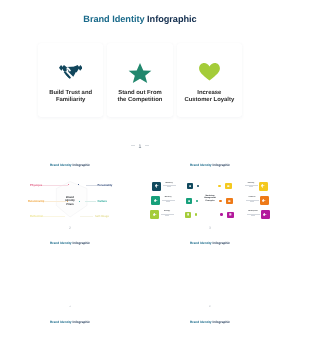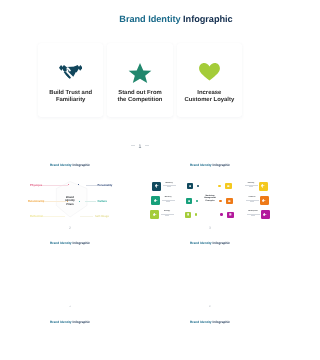--- a/index.html
+++ b/index.html
@@ -2,21 +2,21 @@
 <html><head>
 <meta charset="utf-8">
 <style>
   html,body{margin:0;padding:0;width:280px;height:360px;background:#fff;overflow:hidden;}
   body{font-family:"Liberation Sans",sans-serif;-webkit-font-smoothing:antialiased;text-rendering:geometricPrecision;}
   .page{position:relative;width:280px;height:360px;background:#fff;}
 
   
   .hero{position:absolute;left:0;top:0;width:280px;height:150px;background:#fff;}
   .hero-title{position:absolute;left:0;top:13.9px;width:280px;text-align:center;
-    font-size:9.2px;font-weight:bold;letter-spacing:-0.04px;color:#132e4e;margin-left:36px;}
+    font-size:9.2px;font-weight:bold;letter-spacing:-0.04px;color:#132e4e;}
   .hero-title .accent{color:#1a6a8a;}
   .cards{position:absolute;left:38px;top:43px;width:204px;height:74px;display:flex;gap:4px;}
   .card{flex:1;background:#fff;border-radius:3px;
     box-shadow:0 1px 3.5px rgba(40,60,90,.055), 0 0 1px rgba(40,60,90,.035);
     display:flex;flex-direction:column;align-items:center;}
   .card-icon{margin-top:22.2px;height:15px;display:flex;align-items:flex-start;justify-content:center;}
   .card-label{margin-top:10px;text-align:center;font-size:5.9px;font-weight:bold;color:#2b2b2b;line-height:1.08;}
   .pagenum{position:absolute;width:280px;text-align:center;font-size:5.2px;color:#6b7785;}
   .pagenum .dash{display:inline-block;width:4px;height:1px;background:#d8dce0;vertical-align:2px;margin:0 3.5px;}
 

